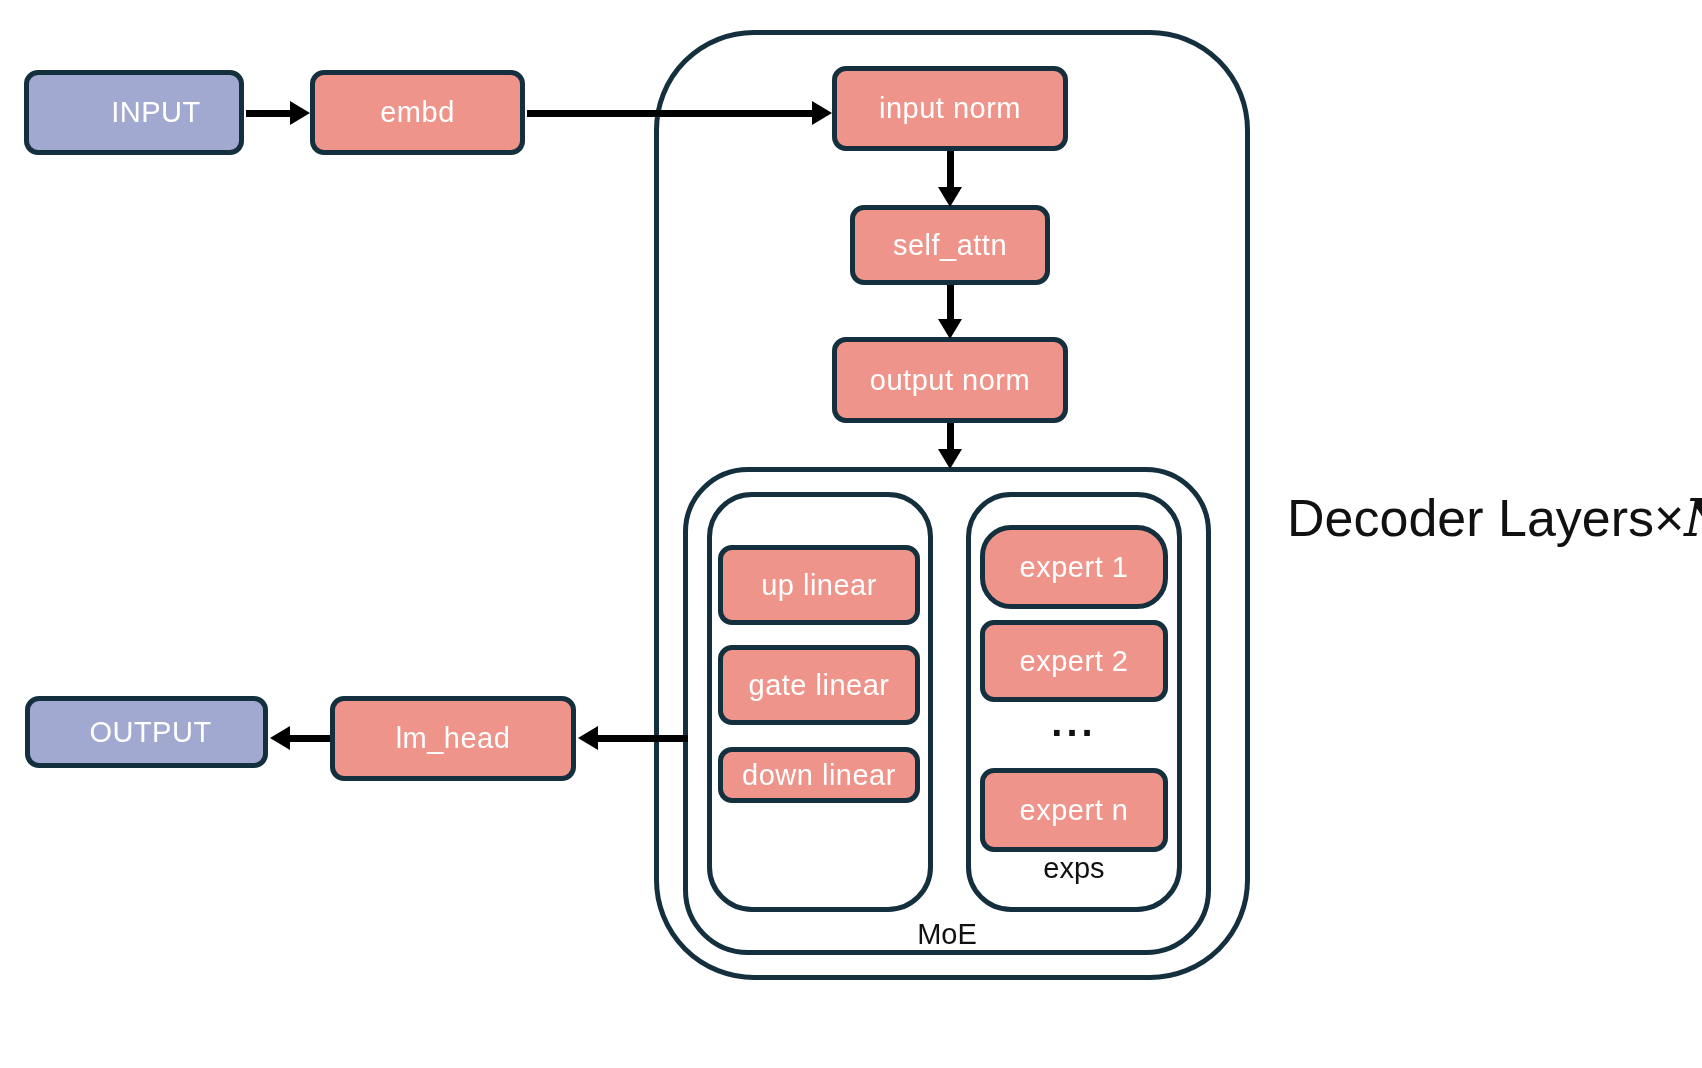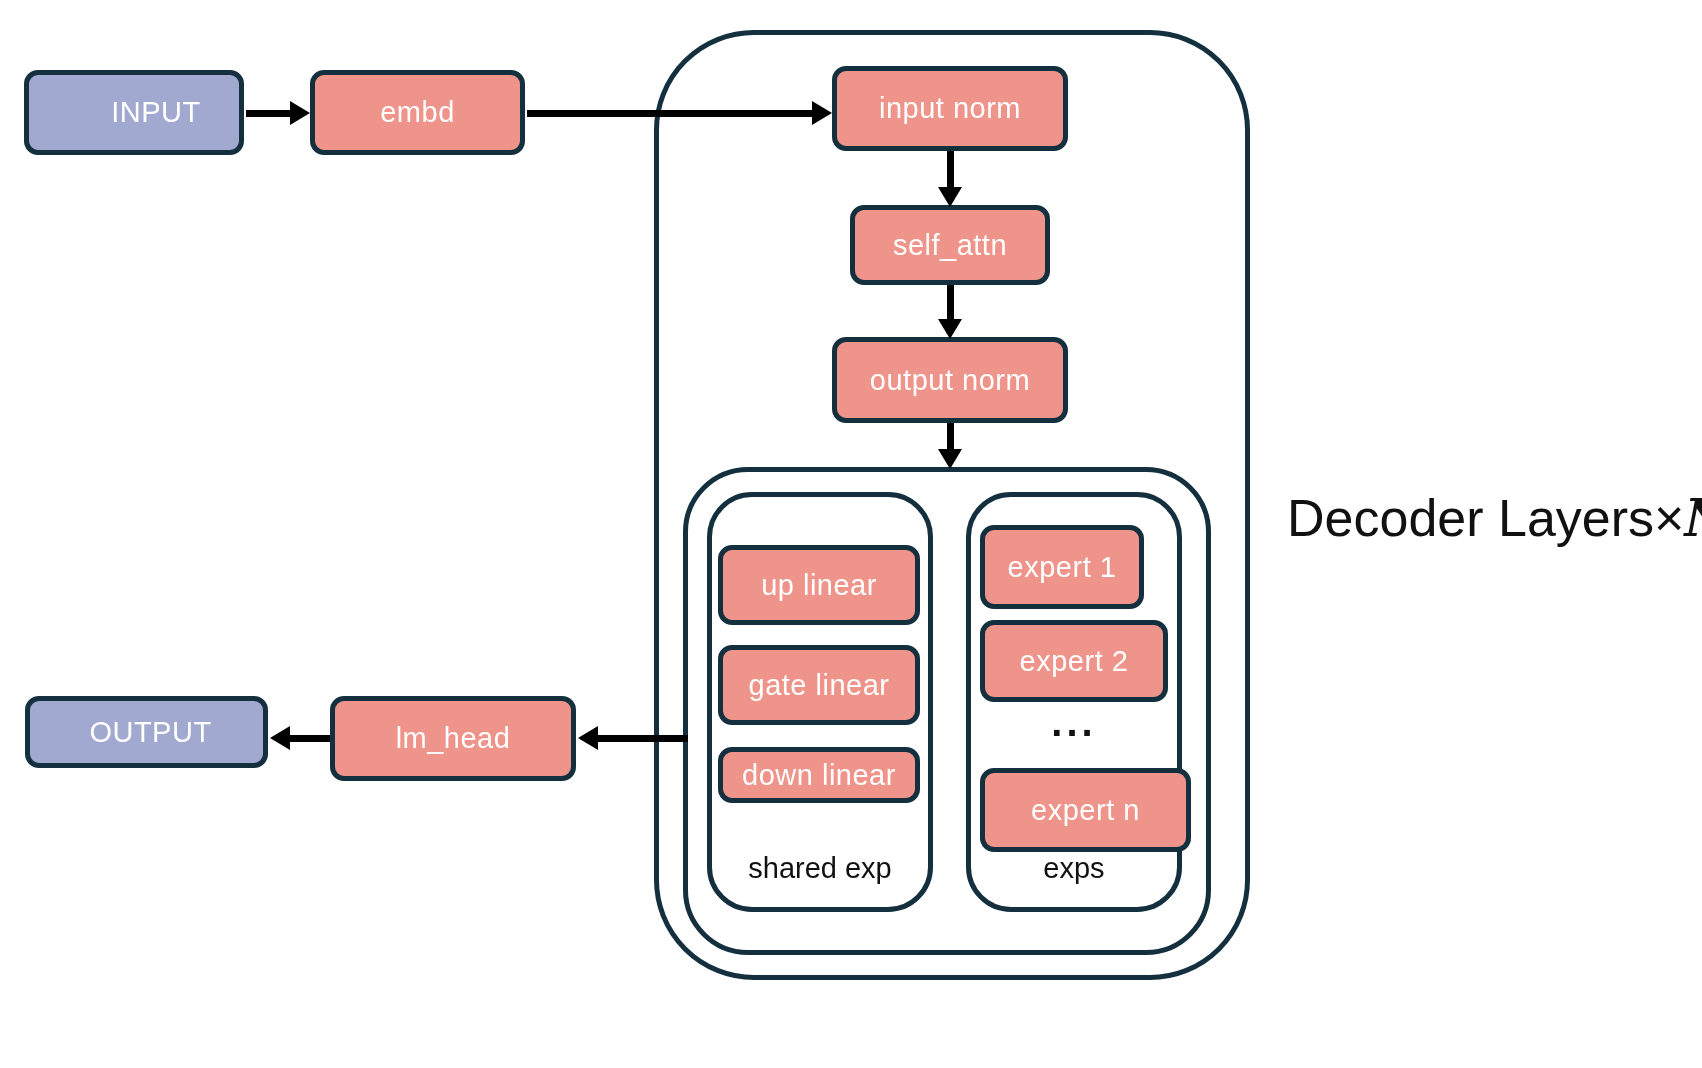--- a/index.html
+++ b/index.html
@@ -115,45 +115,45 @@
 </style>
 </head>
 <body>
 
 <div class="canvas">
 
   <div class="container decoder-container" style="left:654px; top:30px; width:596px; height:950px;"></div>
 
   <div class="container moe-container" style="left:683px; top:467px; width:528px; height:488px;"></div>
 
+  <div class="group-label" style="left:683px; width:528px; right:auto; top:918px;">MoE</div>
 
   <div class="container expert-group" style="left:707px; top:492px; width:226px; height:420px;"></div>
-  <div class="group-label" style="left:707px; width:226px; right:auto; top:852px;">shared exp</div>
 
   <div class="container expert-group" style="left:966px; top:492px; width:216px; height:420px;"></div>
   <div class="group-label" style="left:966px; width:216px; right:auto; top:852px;">exps</div>
 
   <div class="box io" style="left:24px; top:70px; width:220px; height:85px;padding-left:44px;">INPUT</div>
 
   <div class="box mod" style="left:310px; top:70px; width:215px; height:85px;">embd</div>
 
   <div class="box mod" style="left:832px; top:66px; width:236px; height:85px;">input norm</div>
 
   <div class="box mod" style="left:832px; top:337px; width:236px; height:86px;">output norm</div>
 
   <div class="box mod" style="left:850px; top:205px; width:200px; height:80px;">self_attn</div>
 
   <div class="box mod" style="left:718px; top:545px; width:202px; height:80px;">up linear</div>
   <div class="box mod" style="left:718px; top:645px; width:202px; height:80px;">gate linear</div>
   <div class="box mod" style="left:718px; top:747px; width:202px; height:56px;">down linear</div>
 
-  <div class="box mod" style="left:980px; top:525px; width:164px; height:84px;">expert 1</div>
+  <div class="box mod" style="left:980px; top:525px; width:188px; height:84px;border-radius:31px;">expert 1</div>
   <div class="box mod" style="left:980px; top:620px; width:188px; height:82px;">expert 2</div>
   <div class="ellipsis" style="left:966px; top:712px; width:216px;">...</div>
-  <div class="box mod" style="left:980px; top:768px; width:211px; height:84px;">expert n</div>
+  <div class="box mod" style="left:980px; top:768px; width:188px; height:84px;">expert n</div>
 
   <div class="box io" style="left:25px; top:696px; width:243px; height:72px;padding-left:8px;">OUTPUT</div>
   <div class="box mod" style="left:330px; top:696px; width:246px; height:85px;">lm_head</div>
 
   <div class="side-title" style="left:1287px; top:487px;">
     <span>Decoder Layers</span><span>×</span><span class="nvar">N</span>
   </div>
 
   <div class="arrow" style="left:246px; top:101px; width:64px; height:24px;">
     <div class="shaft-h" style="left:0; right:14px;"></div>

